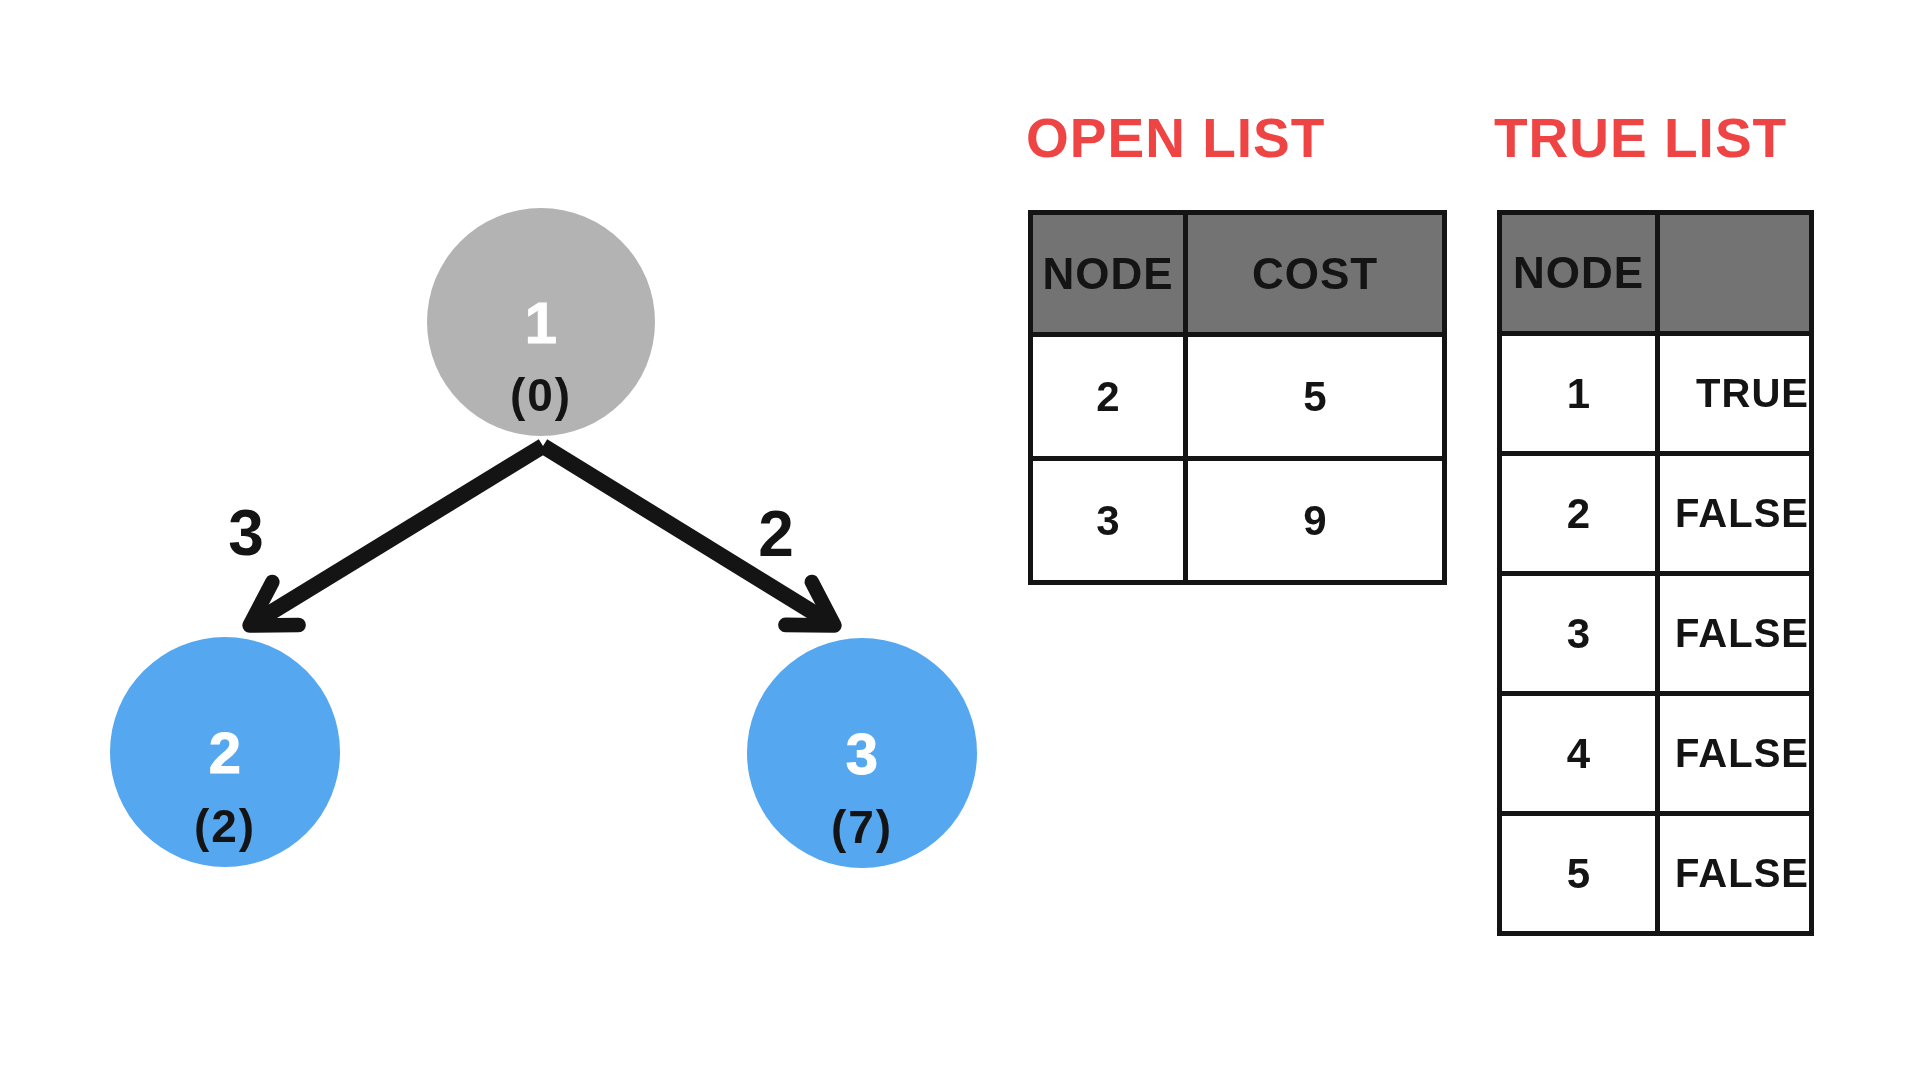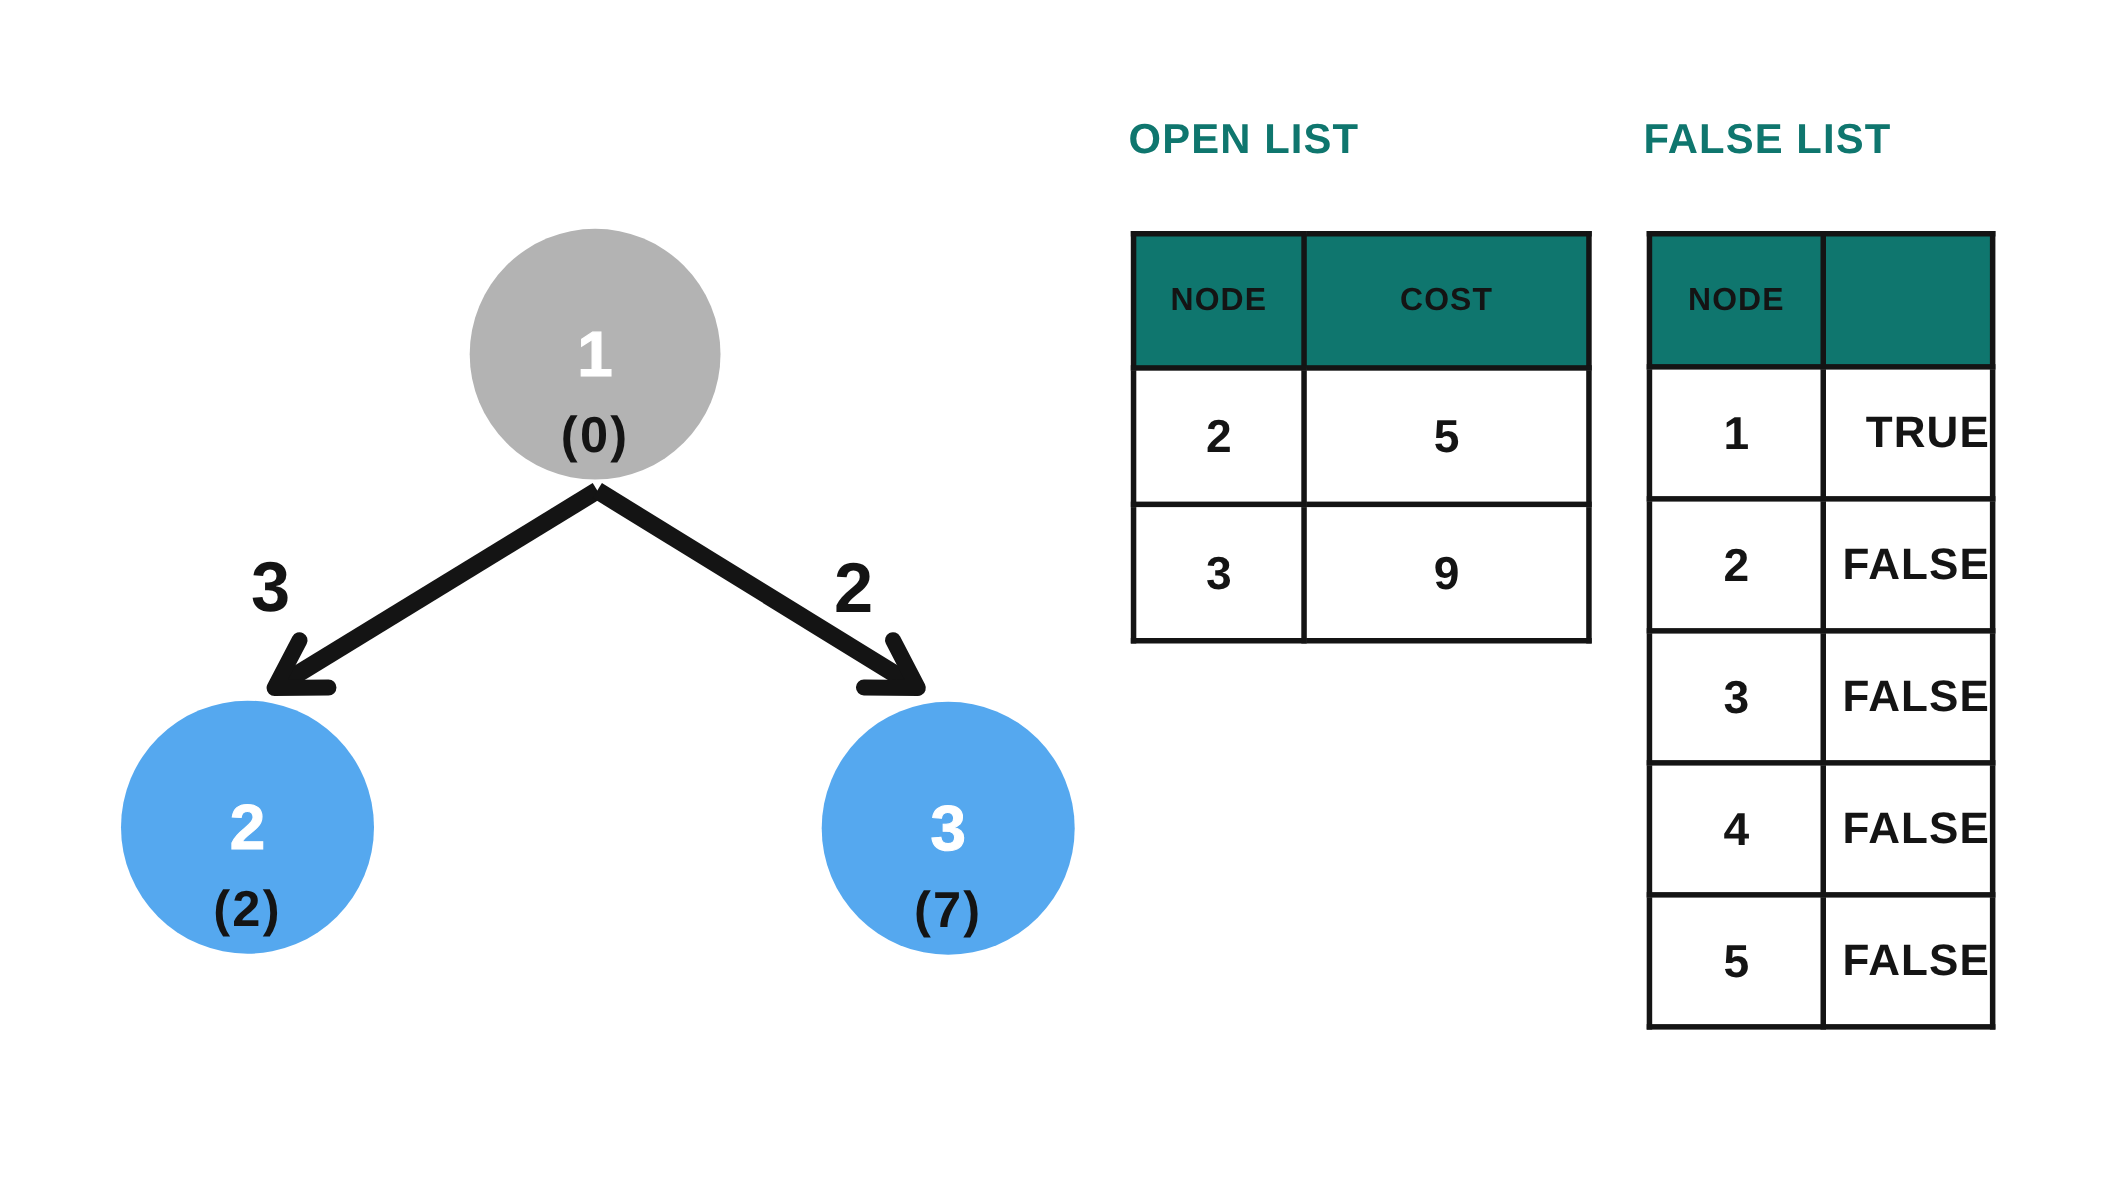--- a/index.html
+++ b/index.html
@@ -42,42 +42,42 @@
     position: absolute;
     transform: translate(-50%, -50%);
     font-size: 64px; font-weight: 900; color: #141414;
   }
   .edge-weight-left  { left: 246px; top: 533px; }
   .edge-weight-right { left: 776px; top: 534px; }
 
   
   .panel-title {
     position: absolute;
-    font-size: 38px; font-weight: 900; color: #0f766e;
+    font-size: 55px; font-weight: 900; color: #ef4444;
     letter-spacing: 1px; white-space: nowrap;
   }
   .open-title  { left: 1026px; top: 106px; }
   .close-title { left: 1494px; top: 106px; }
 
   table.tbl {
     position: absolute;
     border-collapse: collapse;
     table-layout: fixed;
     background: #ffffff;
   }
   table.tbl th, table.tbl td {
     border: 5px solid #141414;
     text-align: center;
     vertical-align: middle;
     color: #141414;
     font-weight: 900;
   }
   table.tbl th {
-    background: #0f766e;
-    font-size: 29px;
+    background: #737373;
+    font-size: 44px;
     letter-spacing: 1px;
   }
   table.tbl td { font-size: 42px; }
 
   .open-table { left: 1028px; top: 210px; width: 414px; }
   .open-table th { height: 122px; }
   .open-table td { height: 124px; }
   .open-table .col-node { width: 155px; }
   .open-table .col-cost { width: 259px; }
 
@@ -137,21 +137,21 @@
         <td>2</td>
         <td>5</td>
       </tr>
       <tr>
         <td>3</td>
         <td>9</td>
       </tr>
     </tbody>
   </table>
 
-  <div class="panel-title close-title">FALSE LIST</div>
+  <div class="panel-title close-title">TRUE LIST</div>
 
   <table class="tbl close-table">
     <colgroup>
         <col class="col-node">
         <col class="col-flag">
       </colgroup>
     <thead>
       <tr>
         <th>NODE</th>
         <th></th>

